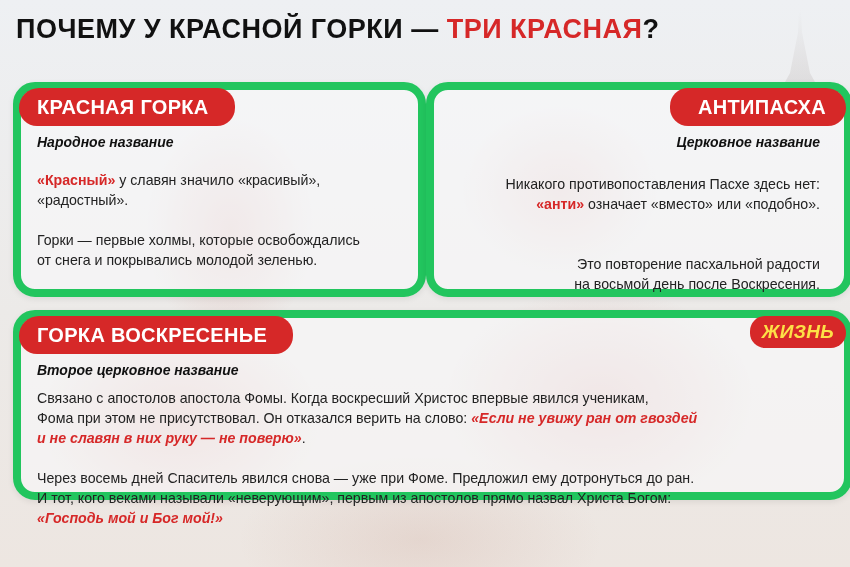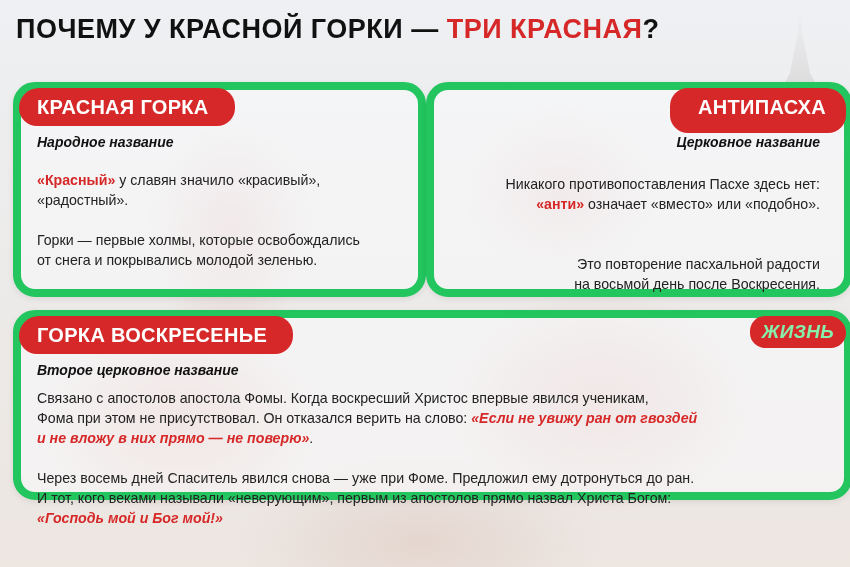--- a/index.html
+++ b/index.html
@@ -38,25 +38,25 @@
   }
   .c1 { left: 13px; top: 82px; width: 397px; height: 199px; }
   .c2 { left: 426px; top: 82px; width: 410px; height: 199px; }
   .c3 { left: 13px; top: 310px; width: 823px; height: 174px; }
   .pill {
     position: absolute; background: #d62828; color: #fff;
     font-weight: 700; font-size: 20px; letter-spacing: 0.3px;
     border-radius: 18px; height: 38px; line-height: 38px; white-space: nowrap;
   }
   .c1 .pill { left: -2px; top: -2px; padding: 0 26px 0 18px; border-radius: 20px 18px 18px 18px; }
-  .c2 .pill { right: -2px; top: -2px; padding: 0 20px 7px 28px; border-radius: 18px 20px 18px 18px; }
+  .c2 .pill { right: -2px; top: -2px; padding: 0 20px 0 28px; border-radius: 18px 20px 18px 18px; }
   .c3 .pill { left: -2px; top: -2px; padding: 0 26px 0 18px; border-radius: 20px 18px 18px 18px; }
   .badge {
     position: absolute; right: -2px; top: -2px;
-    background: #d62828; color: #86efac; font-weight: 900; font-style: italic;
+    background: #d62828; color: #fde047; font-weight: 900; font-style: italic;
     font-size: 19px; height: 32px; line-height: 32px; padding: 0 12px;
     border-radius: 16px 18px 16px 16px; letter-spacing: 0.3px;
   }
   .sub {
     position: absolute; font-weight: 700; font-style: italic; font-size: 14px; color: #111;
   }
   .c1 .sub { left: 16px; top: 44px; }
   .c2 .sub { right: 24px; top: 44px; }
   .c3 .sub { left: 16px; top: 44px; }
   .txt { position: absolute; font-size: 14.2px; line-height: 20px; color: #222; }
@@ -106,20 +106,20 @@
   </div>
 </div>
 
 <div class="card c3">
   <div class="pill">ГОРКА ВОСКРЕСЕНЬЕ</div>
   <div class="badge">ЖИЗНЬ</div>
   <div class="sub">Второе церковное название</div>
   <div class="txt p1">
     <span class="line">Связано с апостолов апостола Фомы. Когда воскресший Христос впервые явился ученикам,</span>
     <span class="line"><span>Фома при этом не присутствовал. Он отказался верить на слово: </span><span class="emi">«Если не увижу ран от гвоздей</span></span>
-    <span class="line"><span class="emi">и не вложу в них прямо — не поверю»</span><span>.</span></span>
+    <span class="line"><span class="emi">и не славян в них руку — не поверю»</span><span>.</span></span>
   </div>
   <div class="txt p2">
     <span class="line">Через восемь дней Спаситель явился снова — уже при Фоме. Предложил ему дотронуться до ран.</span>
     <span class="line">И тот, кого веками называли «неверующим», первым из апостолов прямо назвал Христа Богом:</span>
     <span class="line emi">«Господь мой и Бог мой!»</span>
   </div>
 </div>
 
 </body></html>

